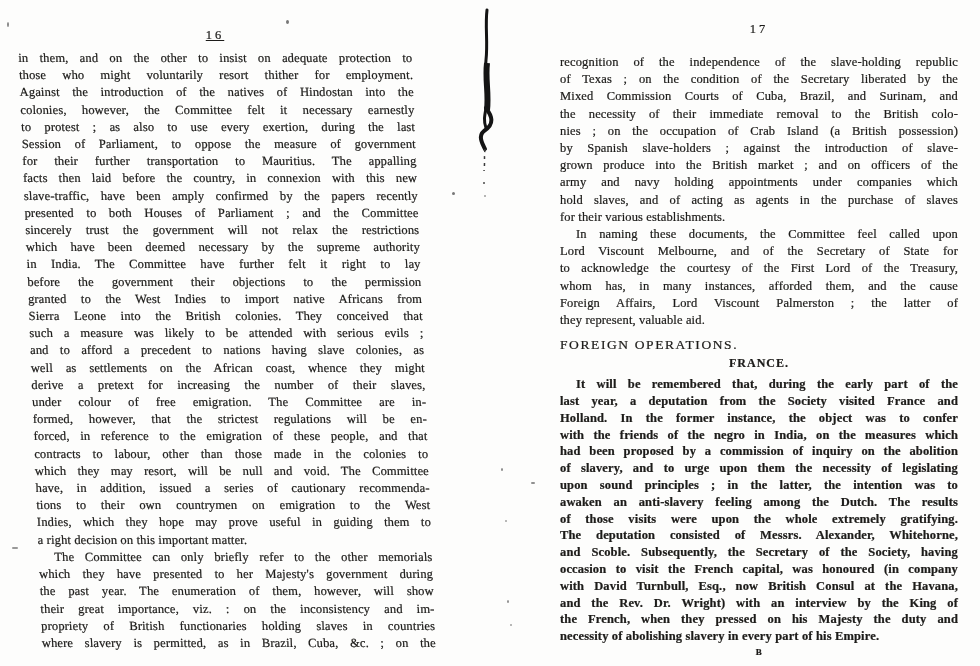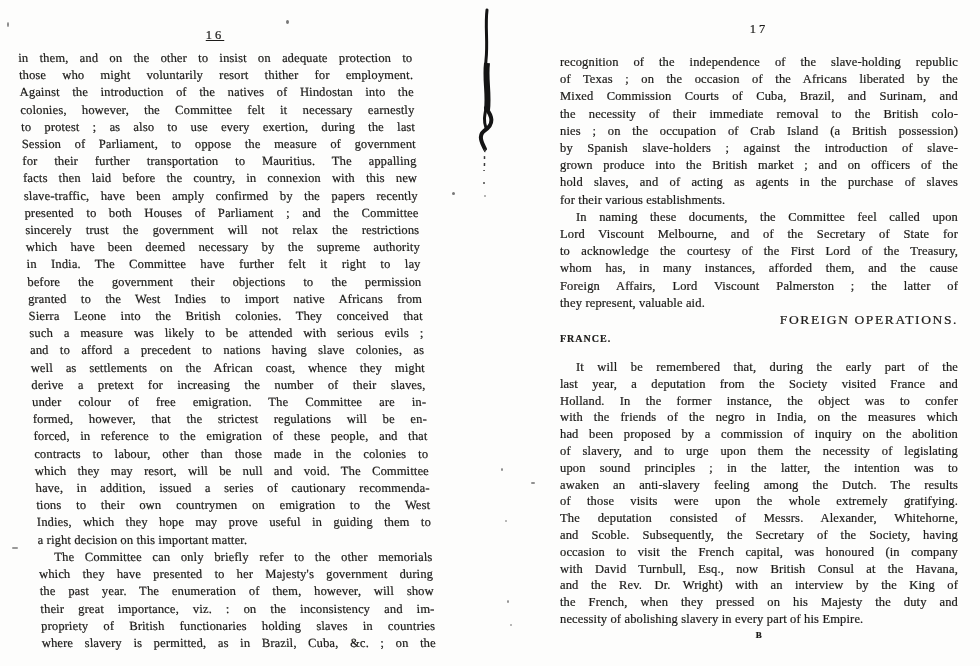--- a/index.html
+++ b/index.html
@@ -22,28 +22,28 @@
   .tline{
     font-size:12.5px;line-height:17.2px;
     letter-spacing:0.15px;
     text-align:justify;text-align-last:justify;
     text-justify:inter-word;
   }
   .para2 .tline{line-height:16.8px;}
   .tline.e{text-align-last:left;}
   .tline.i{text-indent:16px;}
   .heading{
-    text-align:right;
+    margin-top:8px;text-align:left;
     font-size:13.5px;letter-spacing:1.6px;line-height:15px;
   }
   .subheading{
-    margin-top:6px;text-align:left;
-    font-size:10px;font-weight:bold;letter-spacing:1px;line-height:11px;
+    margin-top:6px;text-align:center;
+    font-size:12px;font-weight:bold;letter-spacing:1px;line-height:11px;
   }
-  .para2{margin-top:15px;}
+  .para2{margin-top:7px;font-weight:bold;}
   .sig{
     text-align:center;font-size:9px;font-weight:bold;
     letter-spacing:0.5px;margin-top:2px;line-height:10px;
   }
   .binding{position:absolute;left:474px;top:8px;}
   .speck{position:absolute;background:#777;border-radius:50%;}
 </style>
 </head>
 <body>
 
@@ -83,26 +83,27 @@
     <div class="tline">the past year. The enumeration of them, however, will show</div>
     <div class="tline">their great importance, viz. : on the inconsistency and im-</div>
     <div class="tline">propriety of British functionaries holding slaves in countries</div>
     <div class="tline">where slavery is permitted, as in Brazil, Cuba, &amp;c. ; on the</div>
   </div>
 
 <div class="page-num" style="left:560px;top:22px;width:398px;">17</div>
 <div class="col col-right">
   <div class="para1">
       <div class="tline">recognition of the independence of the slave-holding republic</div>
-      <div class="tline">of Texas ; on the occasion of the Africans liberated by the</div>
+      <div class="tline">of Texas ; on the condition of the Secretary liberated by the</div>
       <div class="tline">Mixed Commission Courts of Cuba, Brazil, and Surinam, and</div>
       <div class="tline">the necessity of their immediate removal to the British colo-</div>
       <div class="tline">nies ; on the occupation of Crab Island (a British possession)</div>
       <div class="tline">by Spanish slave-holders ; against the introduction of slave-</div>
       <div class="tline">grown produce into the British market ; and on officers of the</div>
+      <div class="tline">army and navy holding appointments under companies which</div>
       <div class="tline">hold slaves, and of acting as agents in the purchase of slaves</div>
       <div class="tline e">for their various establishments.</div>
       <div class="tline i">In naming these documents, the Committee feel called upon</div>
       <div class="tline">Lord Viscount Melbourne, and of the Secretary of State for</div>
       <div class="tline">to acknowledge the courtesy of the First Lord of the Treasury,</div>
       <div class="tline">whom has, in many instances, afforded them, and the cause</div>
       <div class="tline">Foreign Affairs, Lord Viscount Palmerston ; the latter of</div>
       <div class="tline e">they represent, valuable aid.</div>
     </div>
   <div class="heading">FOREIGN OPERATIONS.</div>

